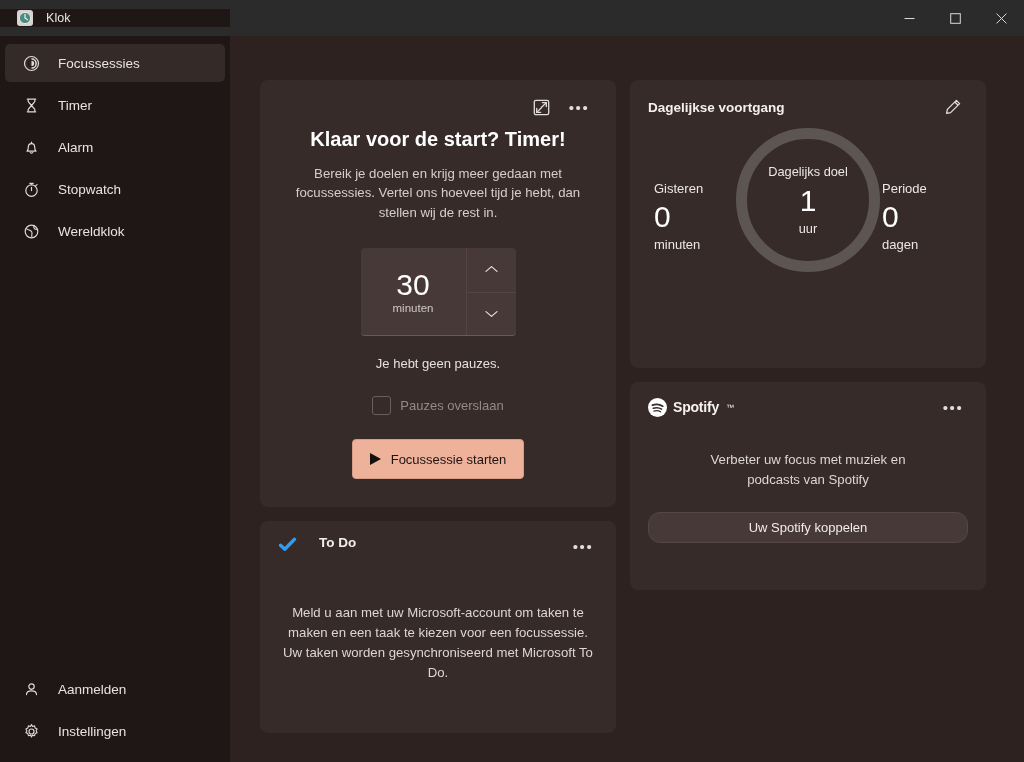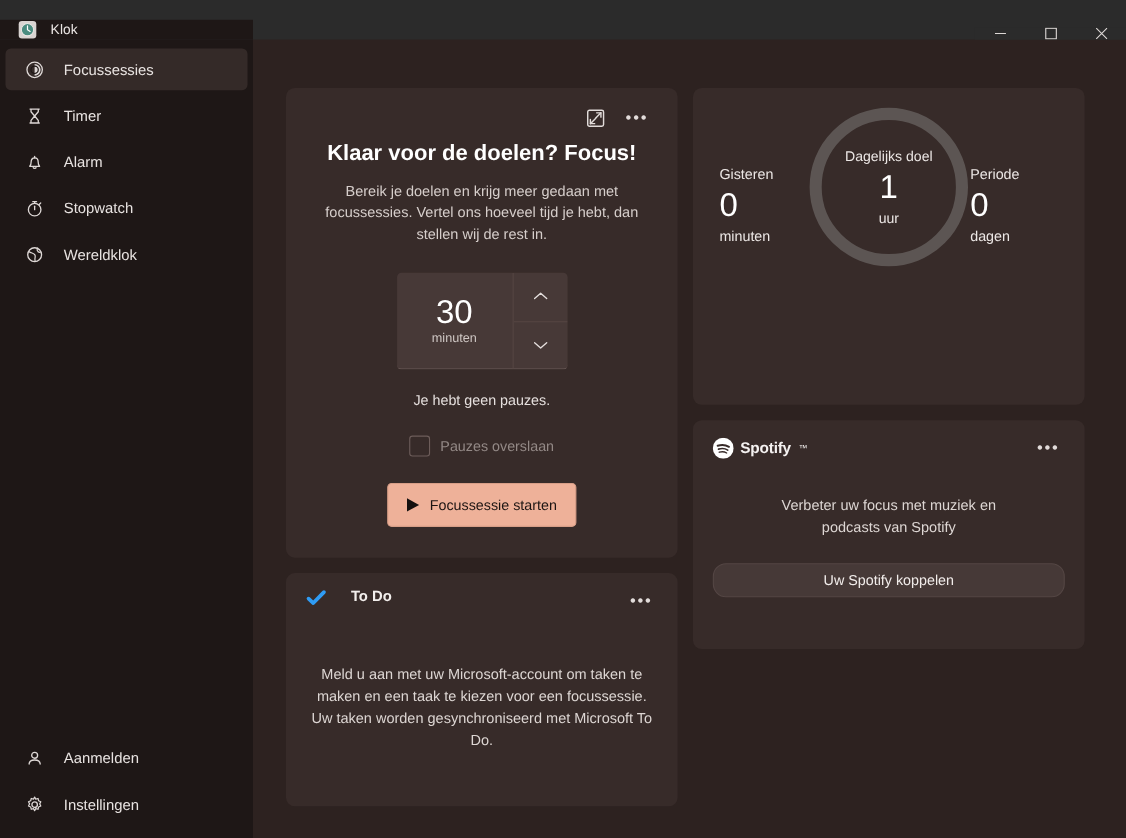--- a/index.html
+++ b/index.html
@@ -12,21 +12,21 @@
   .window {
     position: absolute; left: 0; top: 0;
     width: 1024px; height: 762px;
     background: #2b2b2b;
     display: flex; flex-direction: column;
   }
 
   
   .titlebar {
     height: 36px; flex: 0 0 36px;
-    display: flex; align-items: flex-end;
+    display: flex; align-items: center;
     background: transparent;
     position: relative; z-index: 6; gap: 32px;
   }
   .title-left {
     width: 230px; flex: 0 0 230px;
     display: flex; align-items: center;
     padding-left: 16px; gap: 12px;
     background: #1e1716;
   }
   .app-icon { width: 18px; height: 18px; flex: 0 0 18px; position: relative; }
@@ -380,21 +380,21 @@
                 <path d="M13.3 3.6 L8.6 8.3" stroke="#e2dcda" stroke-width="1.3" stroke-linecap="round"></path>
                 <path d="M7.6 13.4 h-3.9 v-3.9" fill="none" stroke="#e2dcda" stroke-width="1.3" stroke-linecap="round" stroke-linejoin="round"></path>
                 <path d="M3.7 13.4 L8.4 8.7" stroke="#e2dcda" stroke-width="1.3" stroke-linecap="round"></path>
               </svg>
             </div>
             <div class="tool-btn">
               <span class="dots">•••</span>
             </div>
           </div>
 
-          <div class="focus-heading">Klaar voor de doelen? Focus!</div>
+          <div class="focus-heading">Klaar voor de start? Timer!</div>
           <div class="focus-sub">Bereik je doelen en krijg meer gedaan met focussessies. Vertel ons hoeveel tijd je hebt, dan stellen wij de rest in.</div>
 
           <div class="spinner-wrap">
             <div class="spinner">
               <div class="spin-val">
                 <div class="spin-num">30</div>
                 <div class="spin-unit">minuten</div>
               </div>
               <div class="spin-btns">
                 <div class="spin-btn">
@@ -441,20 +441,31 @@
             </div>
           </div>
           <div class="todo-body">Meld u aan met uw Microsoft-account om taken te maken en een taak te kiezen voor een focussessie. Uw taken worden gesynchroniseerd met Microsoft To Do.</div>
         </div>
 
       </div>
 
       <div class="col col-right">
 
         <div class="card prog-card">
+          <div class="card-head">
+            <span class="prog-title">Dagelijkse voortgang</span>
+            <div class="card-head-right">
+              <div class="tool-btn">
+                <svg width="18" height="18" viewBox="0 0 18 18">
+                  <path d="M12.4 2.4 l3.2 3.2 -9 9 -4 .8 .8 -4 z" fill="none" stroke="#e2dcda" stroke-width="1.3" stroke-linejoin="round"></path>
+                  <path d="M10.8 4 l3.2 3.2" stroke="#e2dcda" stroke-width="1.3"></path>
+                </svg>
+              </div>
+            </div>
+          </div>
 
           <div class="prog-main">
             <div class="stat">
               <div class="stat-label">Gisteren</div>
               <div class="stat-num">0</div>
               <div class="stat-unit">minuten</div>
             </div>
 
             <div class="ring">
               <div class="ring-label">Dagelijks doel</div>

